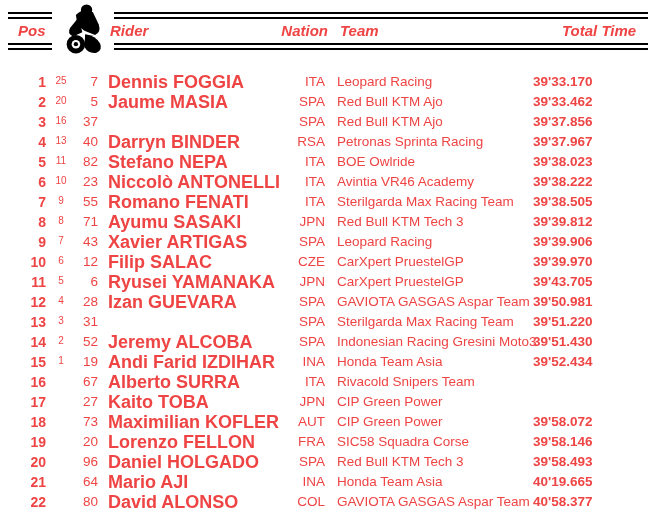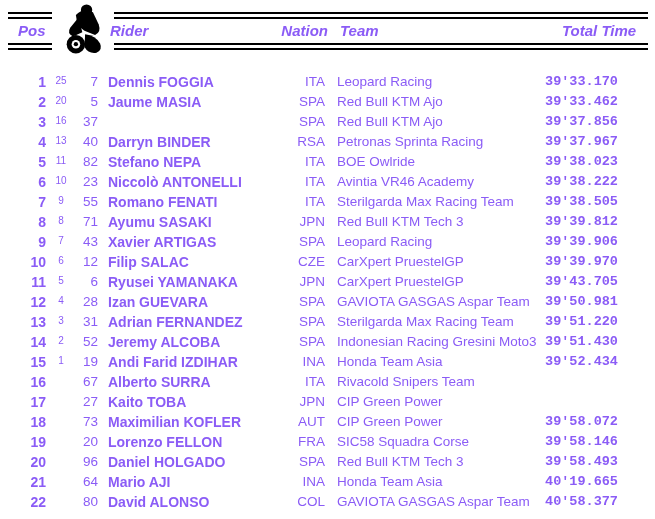--- a/index.html
+++ b/index.html
@@ -1,21 +1,21 @@
 <!DOCTYPE html>
 <html><head>
 <meta charset="utf-8">
 <style>
   html,body{margin:0;padding:0;background:#fff;}
   .sheet{
     position:relative;
     width:655px;height:519px;
     background:#ffffff;
     font-family:"Liberation Sans","DejaVu Sans",sans-serif;
-    color:#8b5cf6;
+    color:#ef4444;
     overflow:hidden;
   }
   
   .header{position:absolute;top:0;left:0;width:655px;height:60px;}
   .dline{
     position:absolute;left:8px;width:640px;height:7px;
     box-sizing:border-box;
     border-top:2px solid #000;
     border-bottom:2px solid #000;
   }
@@ -39,24 +39,24 @@
   
   .rows{position:absolute;top:72px;left:0;width:655px;}
   .row{position:relative;height:20px;}
   .cell{
     position:absolute;top:0;height:20px;line-height:20px;
     white-space:nowrap;font-size:13.5px;
   }
   .cell.pos{left:8px;width:38px;text-align:right;font-weight:bold;font-size:14px;}
   .cell.points{left:48px;width:26px;text-align:center;font-size:10px;line-height:16px;top:1px;}
   .cell.num{left:62px;width:36px;text-align:right;}
-  .cell.name{left:108px;font-weight:bold;font-size:14px;}
+  .cell.name{left:108px;font-weight:bold;font-size:18px;}
   .cell.nation{left:282px;width:43px;text-align:right;}
   .cell.team{left:337px;}
-  .cell.time{left:533px;width:97px;text-align:center;font-weight:bold;font-family:Liberation Mono, monospace;}
+  .cell.time{left:533px;width:97px;text-align:left;font-weight:bold;}
 </style>
 </head>
 <body>
 
 <div class="sheet">
 
   <div class="header">
     <div class="dline top"></div>
     <div class="dline bottom"></div>
 
@@ -186,21 +186,20 @@
         <span class="cell num">28</span>
         <span class="cell name">Izan GUEVARA</span>
         <span class="cell nation">SPA</span>
         <span class="cell team">GAVIOTA GASGAS Aspar Team</span>
         <span class="cell time">39'50.981</span>
       </div>
       <div class="row">
         <span class="cell pos">13</span>
         <span class="cell points">3</span>
         <span class="cell num">31</span>
-        <span class="cell name">Adrian FERNANDEZ</span>
         <span class="cell nation">SPA</span>
         <span class="cell team">Sterilgarda Max Racing Team</span>
         <span class="cell time">39'51.220</span>
       </div>
       <div class="row">
         <span class="cell pos">14</span>
         <span class="cell points">2</span>
         <span class="cell num">52</span>
         <span class="cell name">Jeremy ALCOBA</span>
         <span class="cell nation">SPA</span>

